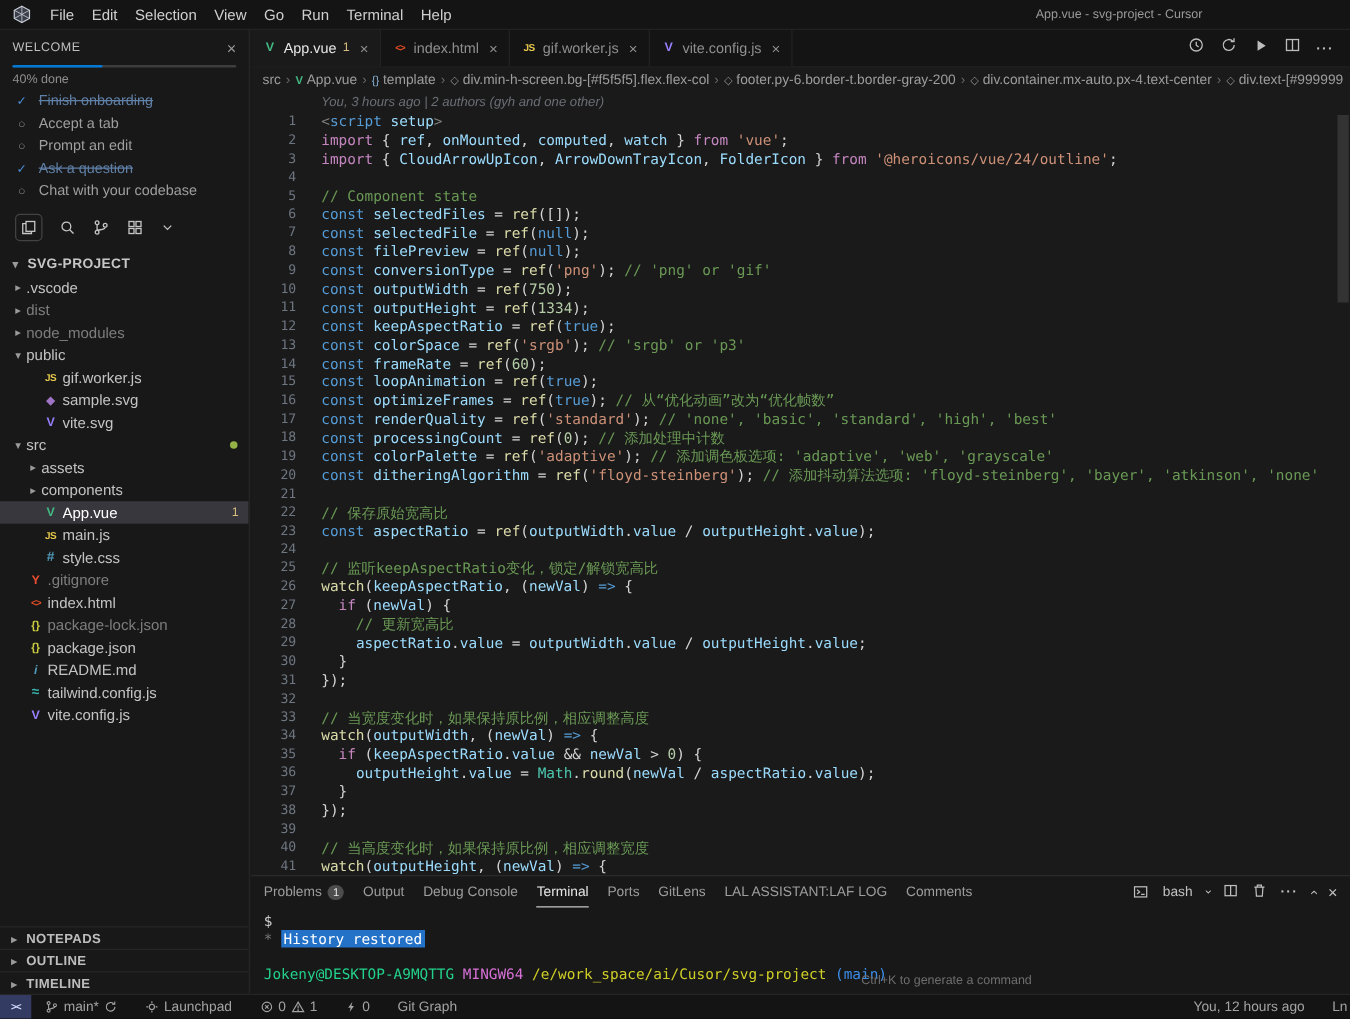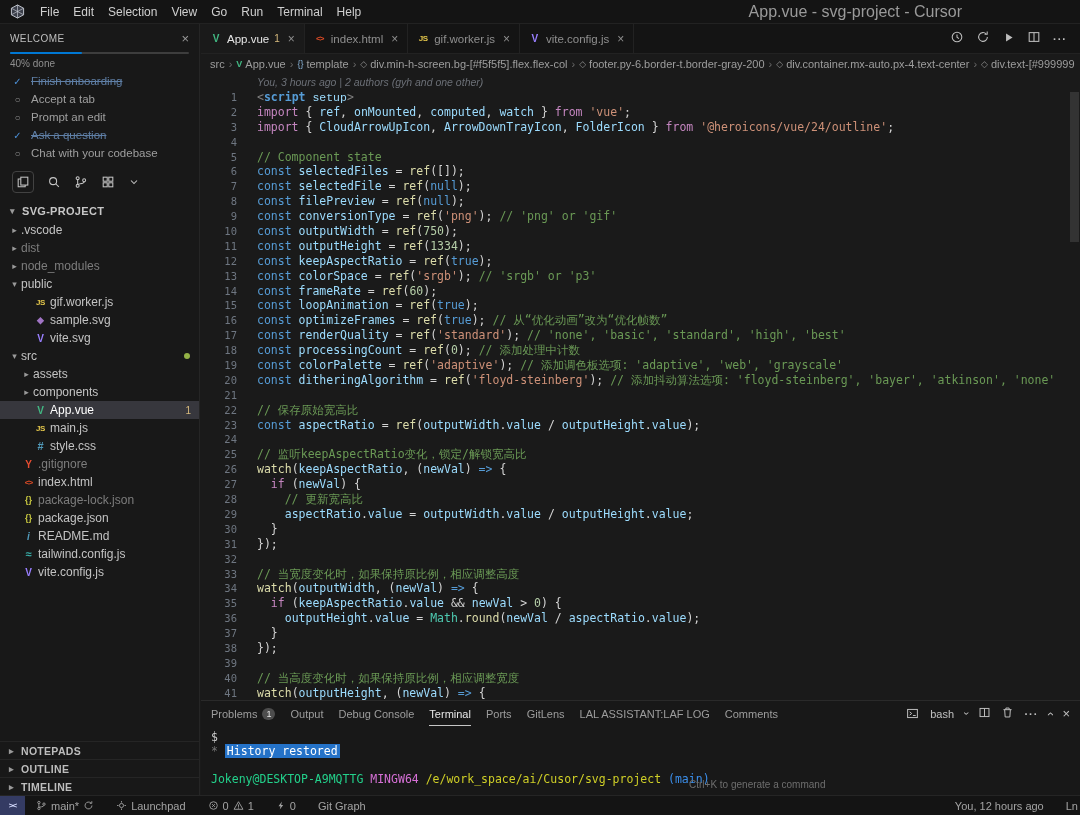--- a/index.html
+++ b/index.html
@@ -5,21 +5,21 @@
   * { margin:0; padding:0; box-sizing:border-box; }
   html,body { background:#000; }
   #app { position:relative; width:1080px; height:815px; background:#1a1a1a;
          font-family:"Liberation Sans",sans-serif; overflow:hidden; color:#ccc; }
 
   
   .titlebar { position:absolute; left:0; top:0; right:0; height:24px; background:#141414;
               border-bottom:1px solid #222; display:flex; align-items:center; z-index:9; }
   .logo { width:15px; height:15px; margin:0 8px 0 10px; flex:none; }
   .menu-item { padding:0 7px; font-size:12px; color:#cfcfcf; height:100%; display:flex; align-items:center; cursor:default; }
-  .win-title { margin-left:auto; margin-right:118px; font-size:16px; color:#9a9a9a; white-space:nowrap; }
+  .win-title { margin-left:auto; margin-right:118px; font-size:10px; color:#9a9a9a; white-space:nowrap; }
 
   
   .sidebar { position:absolute; left:0; top:24px; width:200px; bottom:20px; background:#181818;
              border-right:1px solid #252525; display:flex; flex-direction:column; overflow:hidden; }
   .welcome-header { display:flex; align-items:center; padding:9px 10px 2px; }
   .welcome-title { font-size:10px; color:#bfbfbf; letter-spacing:.4px; }
   .welcome-close { margin-left:auto; color:#9a9a9a; font-size:13px; line-height:10px; cursor:pointer; }
   .progress-track { margin:6px 10px 0; height:2px; background:#3d3d3d; border-radius:1px; }
   .progress-fill { height:2px; background:#0078d4; border-radius:1px; }
   .progress-label { margin:4px 10px 3px; font-size:10px; color:#8f8f8f; }
@@ -80,22 +80,22 @@
   .bc-elem { color:#8a8a8a; font-size:9px; }
 
   .blame { height:16px; padding-left:56px; font-size:10.5px; font-style:italic; color:#6b6f76;
            display:flex; align-items:center; flex:none; }
 
   .code { flex:1; position:relative; font-family:"DejaVu Sans Mono","Liberation Mono",monospace;
           font-size:11.5px; overflow:hidden; }
   .code-line { display:flex; height:14.9px; line-height:14.9px; white-space:pre; }
   .ln-num { width:36px; text-align:right; color:#6e7681; flex:none; font-size:10.5px; }
   .ln-text { padding-left:20px; }
-  .tk-p { color:#d4d4d4; } .tk-ab { color:#808080; } .tk-tag { color:#569cd6;font-weight:bold; }
-  .tk-attr { color:#9cdcfe;font-family:Liberation Mono, monospace; } .tk-k { color:#c586c0; } .tk-st { color:#569cd6; }
+  .tk-p { color:#d4d4d4; } .tk-ab { color:#808080; } .tk-tag { color:#569cd6; }
+  .tk-attr { color:#9cdcfe; } .tk-k { color:#c586c0; } .tk-st { color:#569cd6; }
   .tk-v { color:#9cdcfe; } .tk-f { color:#dcdcaa; } .tk-s { color:#ce9178; }
   .tk-c { color:#6a9955; } .tk-n { color:#b5cea8; } .tk-b { color:#4ec9b0; }
   .scroll-track { position:absolute; right:1px; top:0; width:10px; bottom:0; }
   .scroll-thumb { position:absolute; top:2px; right:0; width:9px; height:150px; background:rgba(120,120,120,.28); }
 
   
   .panel { height:95px; border-top:1px solid #2a2a2a; background:#181818; display:flex; flex-direction:column; flex:none; }
   .panel-header { height:25px; display:flex; align-items:center; padding:0 10px; gap:15px; font-size:11px; color:#9d9d9d; flex:none; }
   .ptab { display:flex; align-items:center; gap:5px; height:100%; cursor:pointer; white-space:nowrap; }
   .ptab.active { color:#e7e7e7; box-shadow:inset 0 -1px 0 #c6c6c6; }

